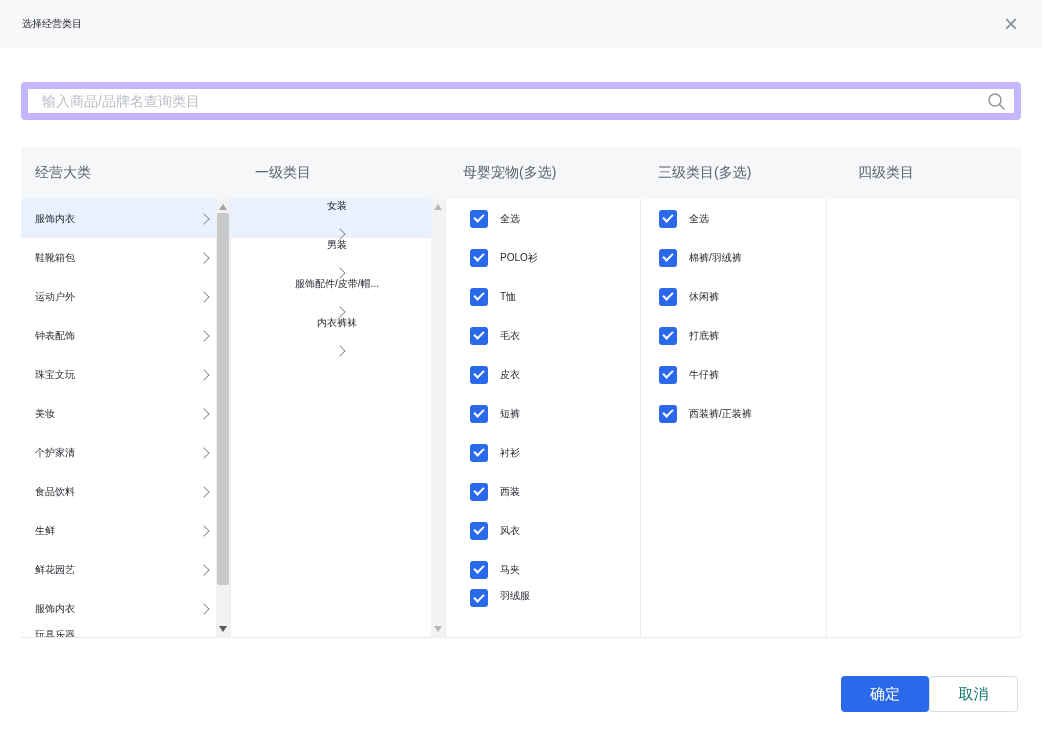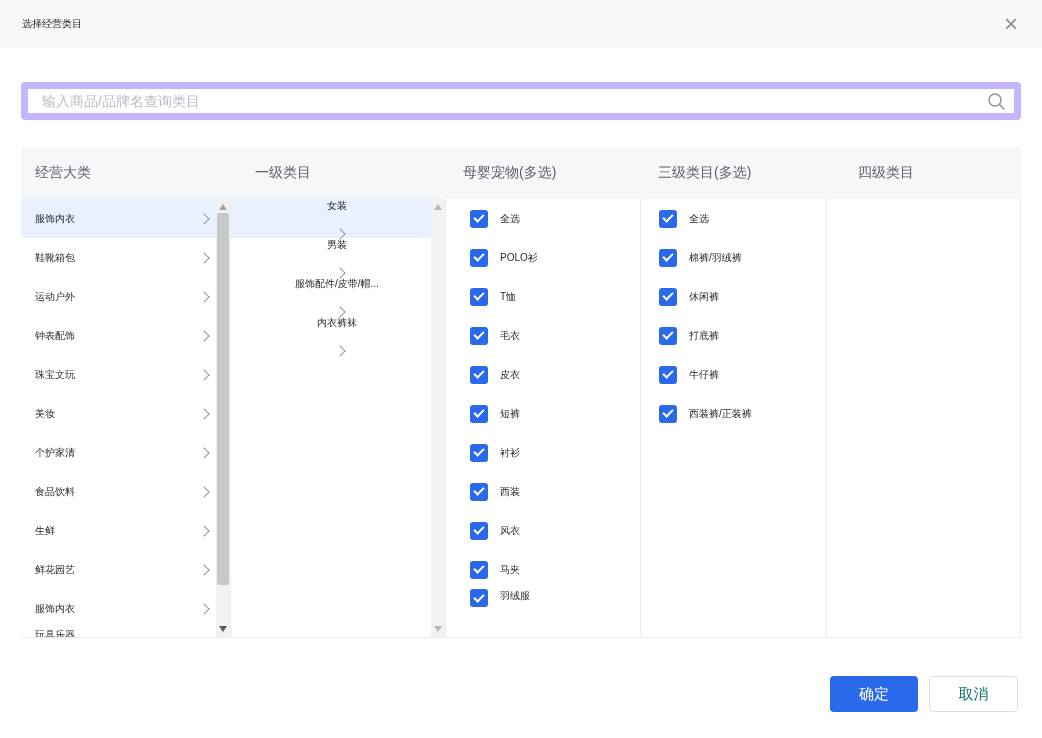--- a/index.html
+++ b/index.html
@@ -56,21 +56,21 @@
   
   .sbar{position:absolute;top:0;right:0;width:14px;height:438px;background:#f2f2f3;}
   .sbar .sa{position:absolute;left:3px;width:0;height:0;cursor:pointer;}
   .sbar .up{top:5px;border-left:4px solid transparent;border-right:4px solid transparent;border-bottom:6px solid #a2a4a8;}
   .sbar .down{bottom:5px;border-left:4px solid transparent;border-right:4px solid transparent;border-top:6px solid #55585c;}
   .sbar.light .up{border-bottom-color:#b6b8bc;}
   .sbar.light .down{border-top-color:#b6b8bc;}
   .sthumb{position:absolute;left:1px;right:1px;top:14px;height:372px;background:#c6c8ca;border-radius:2px;cursor:pointer;}
 
   
-  .footer{position:absolute;right:24px;bottom:26px;display:flex;gap:11px;}
+  .footer{position:absolute;right:24px;bottom:26px;display:flex;}
   .btn{height:36px;border-radius:4px;font-size:15px;display:flex;align-items:center;justify-content:center;cursor:pointer;box-sizing:border-box;font-family:inherit;}
   .btn-primary{width:88px;background:#2a6aea;color:#fff;border:none;}
   .btn-plain{width:89px;background:#fff;color:#0f766e;border:1px solid #d9dce1;}
 </style>
 </head>
 <body>
 
 <div class="dialog">
 
   <div class="titlebar">

